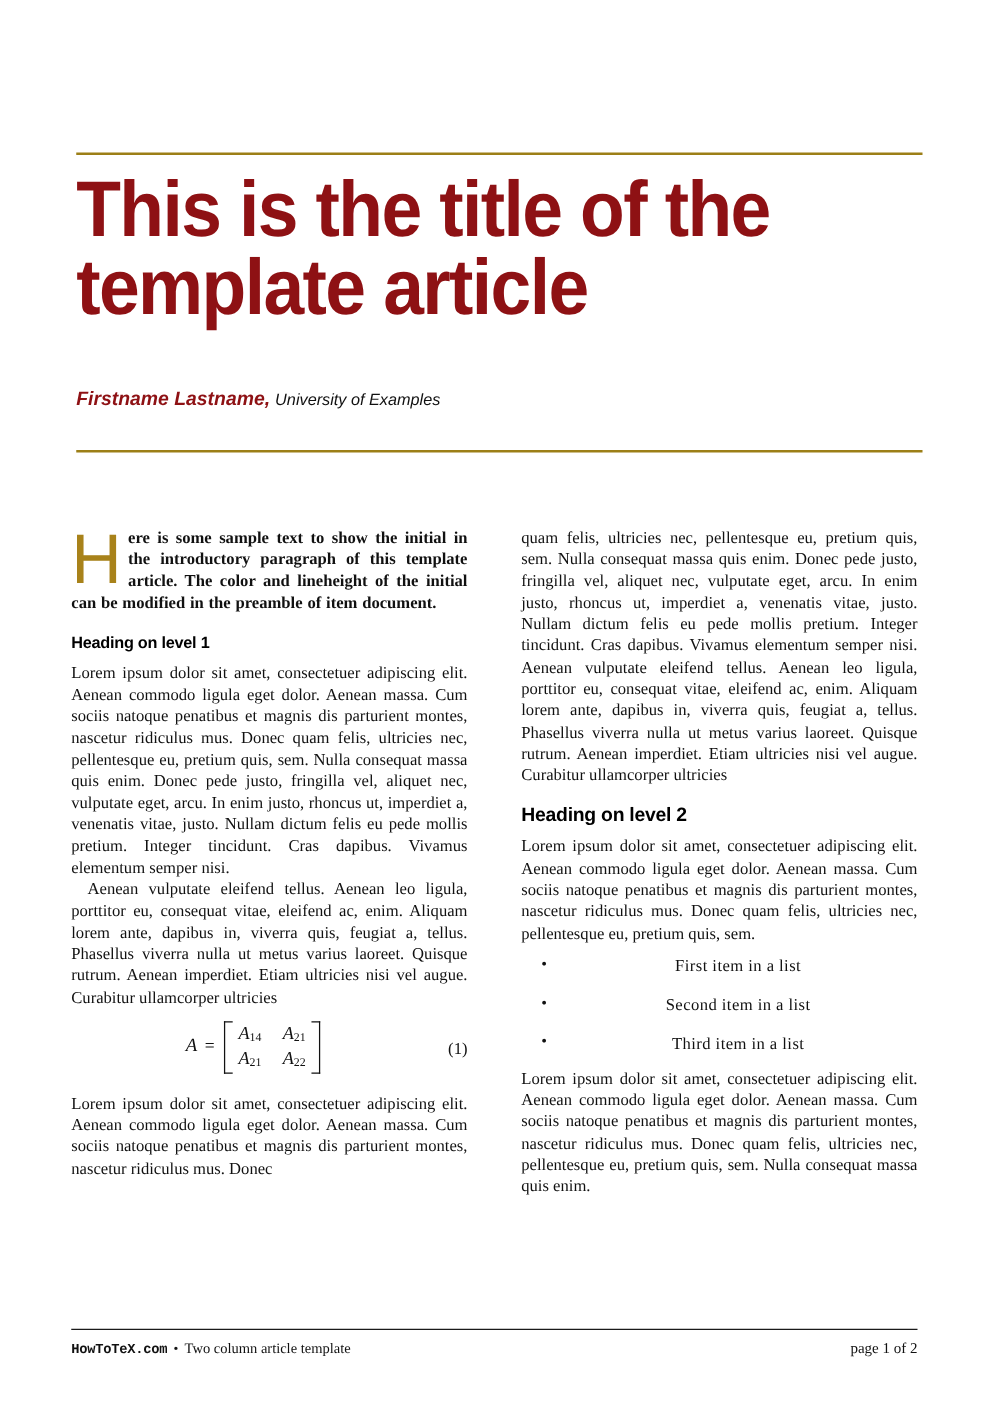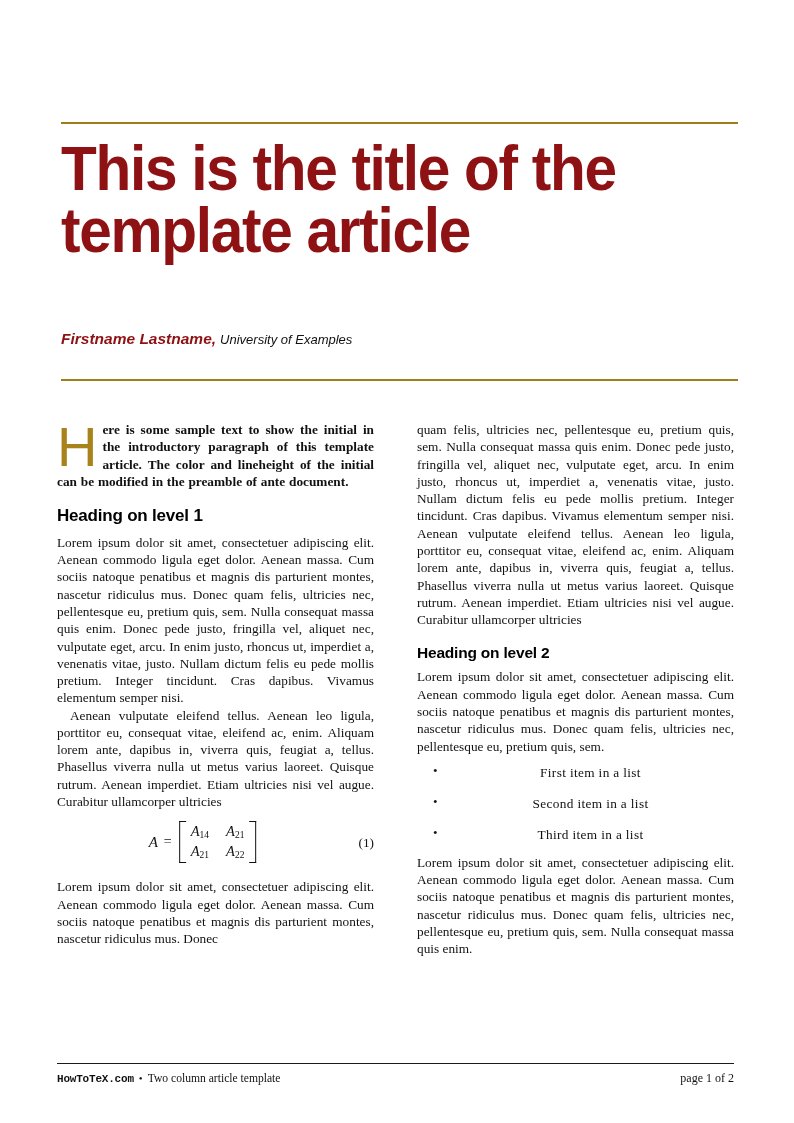--- a/index.html
+++ b/index.html
@@ -42,21 +42,21 @@
     line-height: 0.99;
     color: #8e1114;
     letter-spacing: -1.4px;
     margin: 13px 0 0 0;
     padding: 0;
     transform: scaleX(0.93);
     transform-origin: left top;
     white-space: pre-line;
   }
   .author-line {
-    margin-top: 69px;
+    margin-top: 50px;
     margin-bottom: 0;
     font-family: "Liberation Sans", sans-serif;
     font-size: 14.5px;
     color: #000000;
     white-space: nowrap;
   }
   .author-name {
     font-weight: bold;
     font-style: italic;
     color: #8e1114;
@@ -110,21 +110,21 @@
     font-size: 56px;
     line-height: 0.82;
     color: #a8821a;
     padding: 2px 5px 0 0;
     margin-top: 1px;
   }
 
   h1.head1 {
     font-family: "Liberation Sans", sans-serif;
     font-weight: bold;
-    font-size: 17px;
+    font-size: 13px;
     color: #000000;
     margin: 17px 0 8px 0;
     line-height: 1.1;
     letter-spacing: -0.2px;
   }
   h2.head2 {
     font-family: "Liberation Sans", sans-serif;
     font-weight: bold;
     font-size: 15.5px;
     color: #000000;
@@ -257,21 +257,21 @@
       <span class="author-affil">University of Examples</span>
     </div>
     <div class="header-gap"></div>
     <div class="rule-bottom"></div>
   </div>
 
   <div class="body-area">
 
     <div class="col col-left">
 
-      <p class="intro"><span class="dropcap">H</span><span>ere is some sample text to show the initial in the introductory paragraph of this template article. The color and lineheight of the initial can be modified in the preamble of ante document.</span></p>
+      <p class="intro"><span class="dropcap">H</span><span>ere is some sample text to show the initial in the introductory paragraph of this template article. The color and lineheight of the initial can be modified in the preamble of item document.</span></p>
 
       <h1 class="head1">Heading on level 1</h1>
 
       <p>Lorem ipsum dolor sit amet, consectetuer adipiscing elit. Aenean commodo ligula eget dolor. Aenean massa. Cum sociis natoque penatibus et magnis dis parturient montes, nascetur ridiculus mus. Donec quam felis, ultricies nec, pellentesque eu, pretium quis, sem. Nulla consequat massa quis enim. Donec pede justo, fringilla vel, aliquet nec, vulputate eget, arcu. In enim justo, rhoncus ut, imperdiet a, venenatis vitae, justo. Nullam dictum felis eu pede mollis pretium. Integer tincidunt. Cras dapibus. Vivamus elementum semper nisi.</p>
 
       <p>Aenean vulputate eleifend tellus. Aenean leo ligula, porttitor eu, consequat vitae, eleifend ac, enim. Aliquam lorem ante, dapibus in, viverra quis, feugiat a, tellus. Phasellus viverra nulla ut metus varius laoreet. Quisque rutrum. Aenean imperdiet. Etiam ultricies nisi vel augue. Curabitur ullamcorper ultricies</p>
 
       <div class="equation-block">
         <div class="eq-inner">
           <span class="eq-lhs">A</span>

